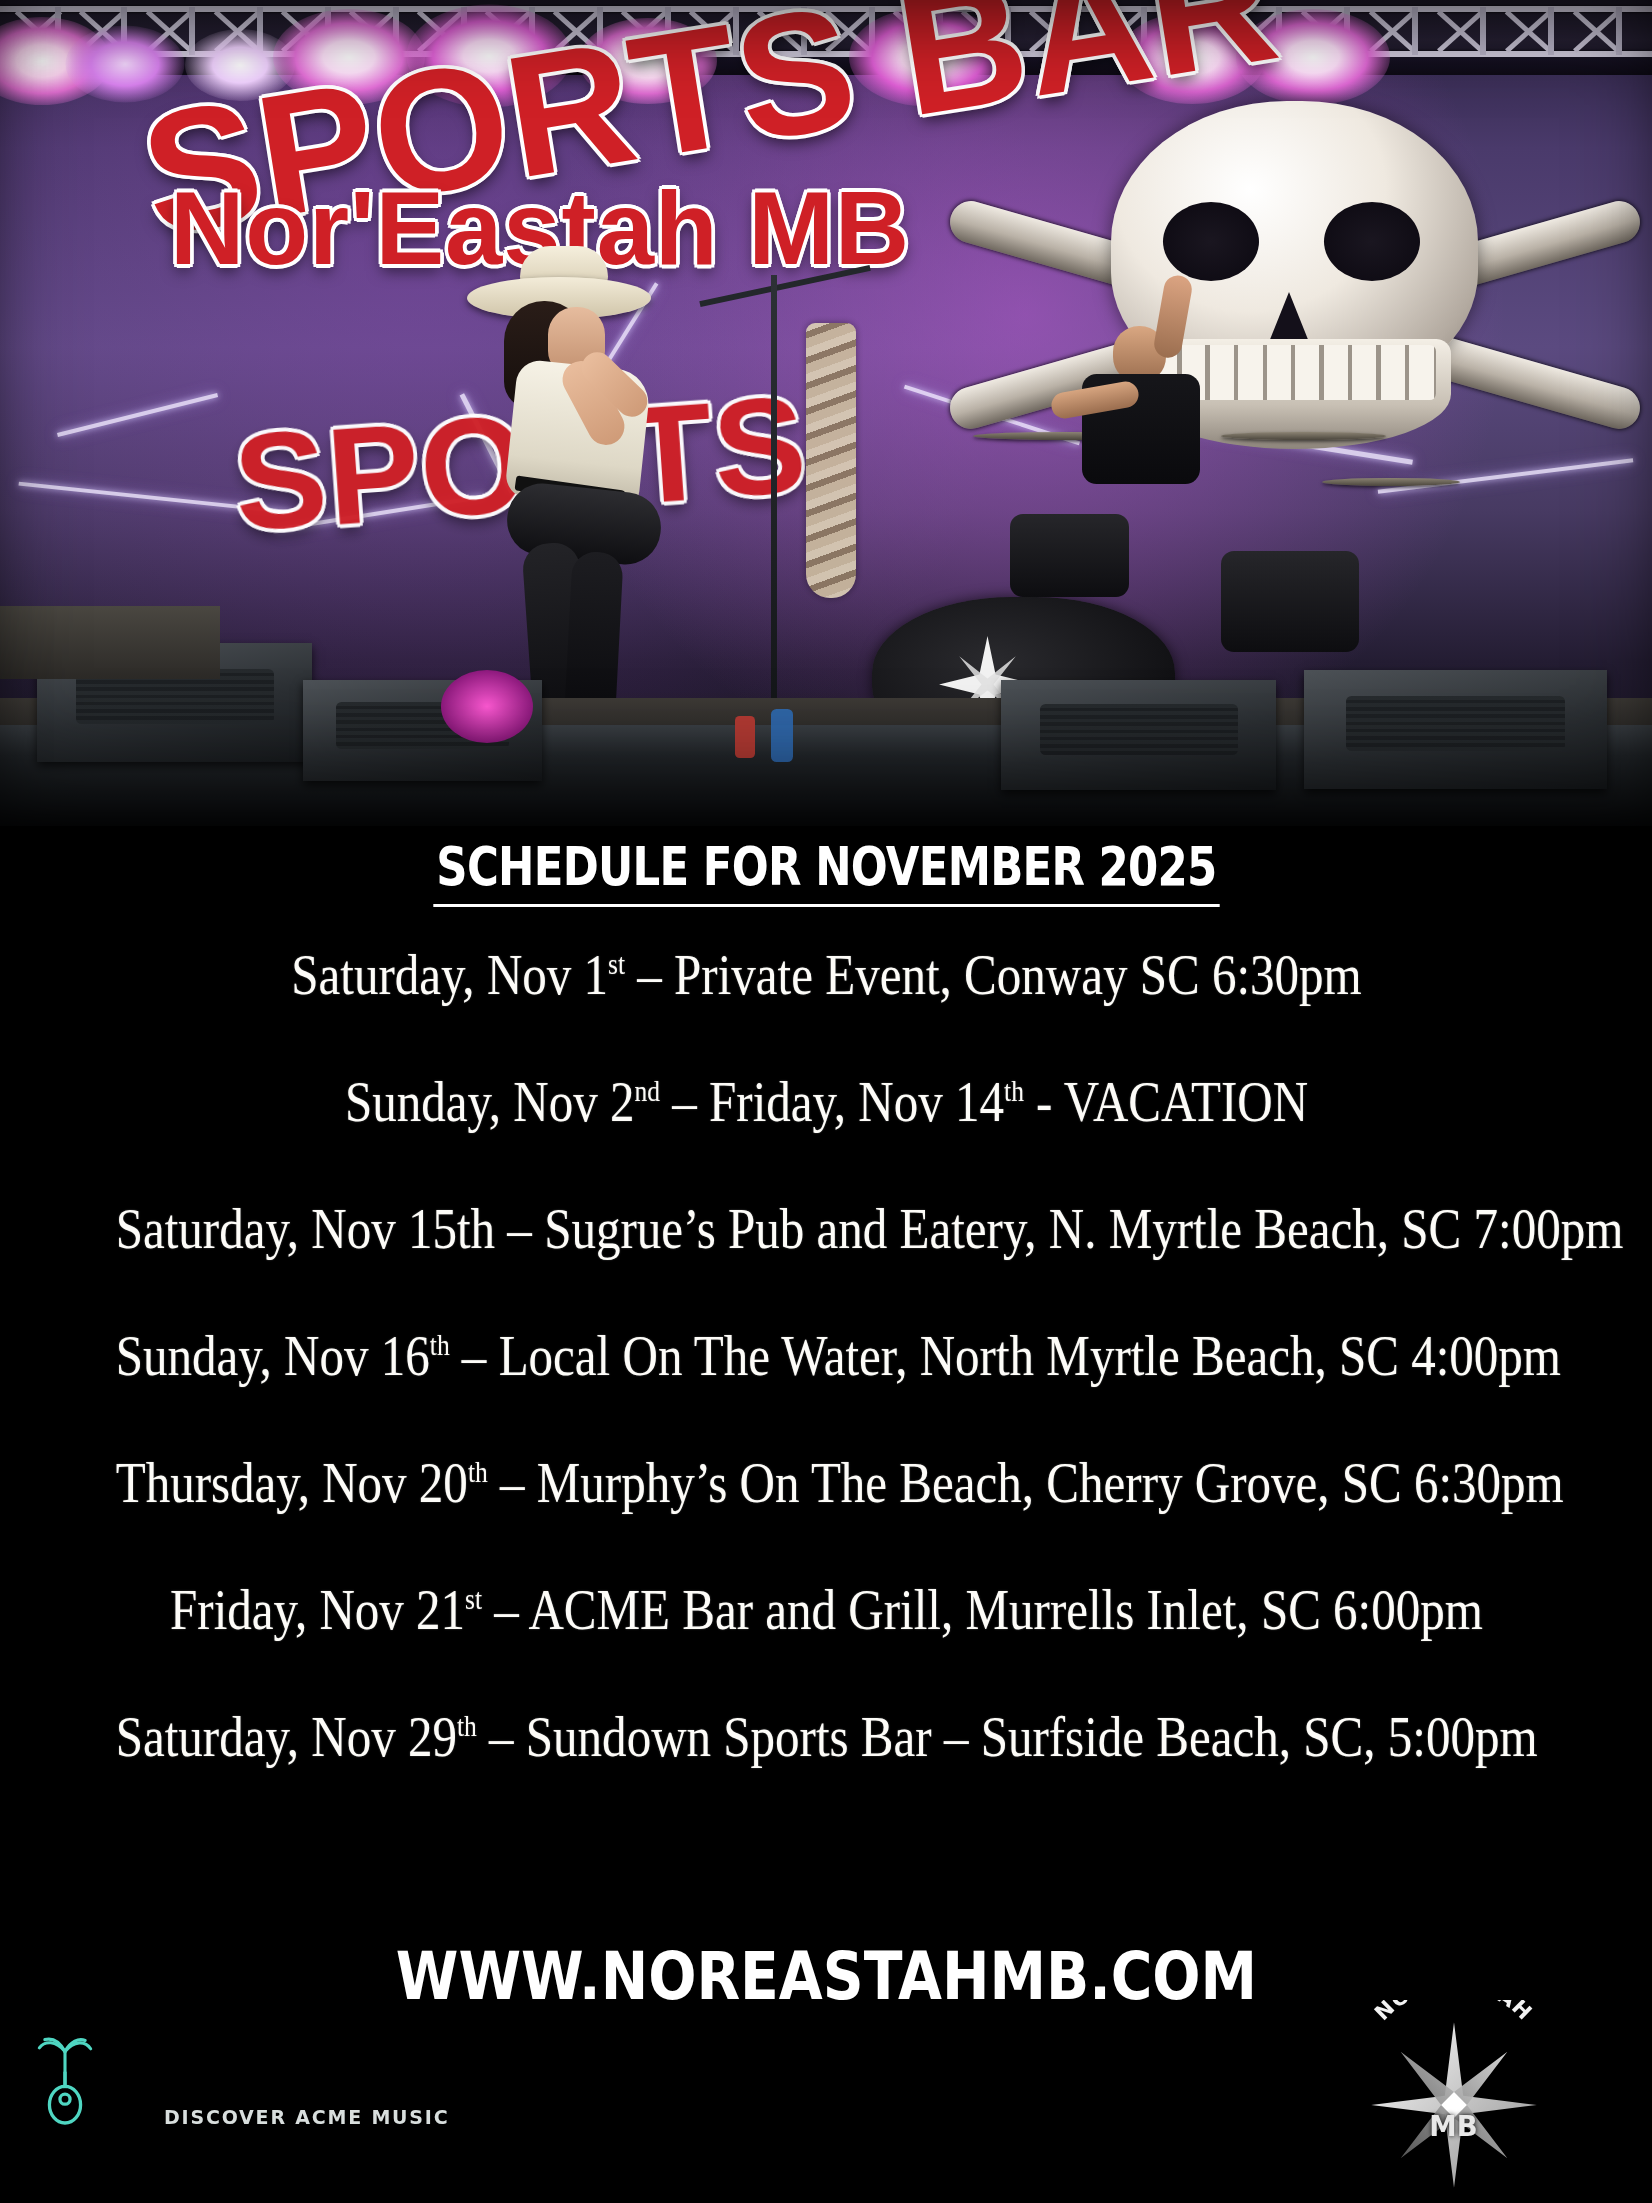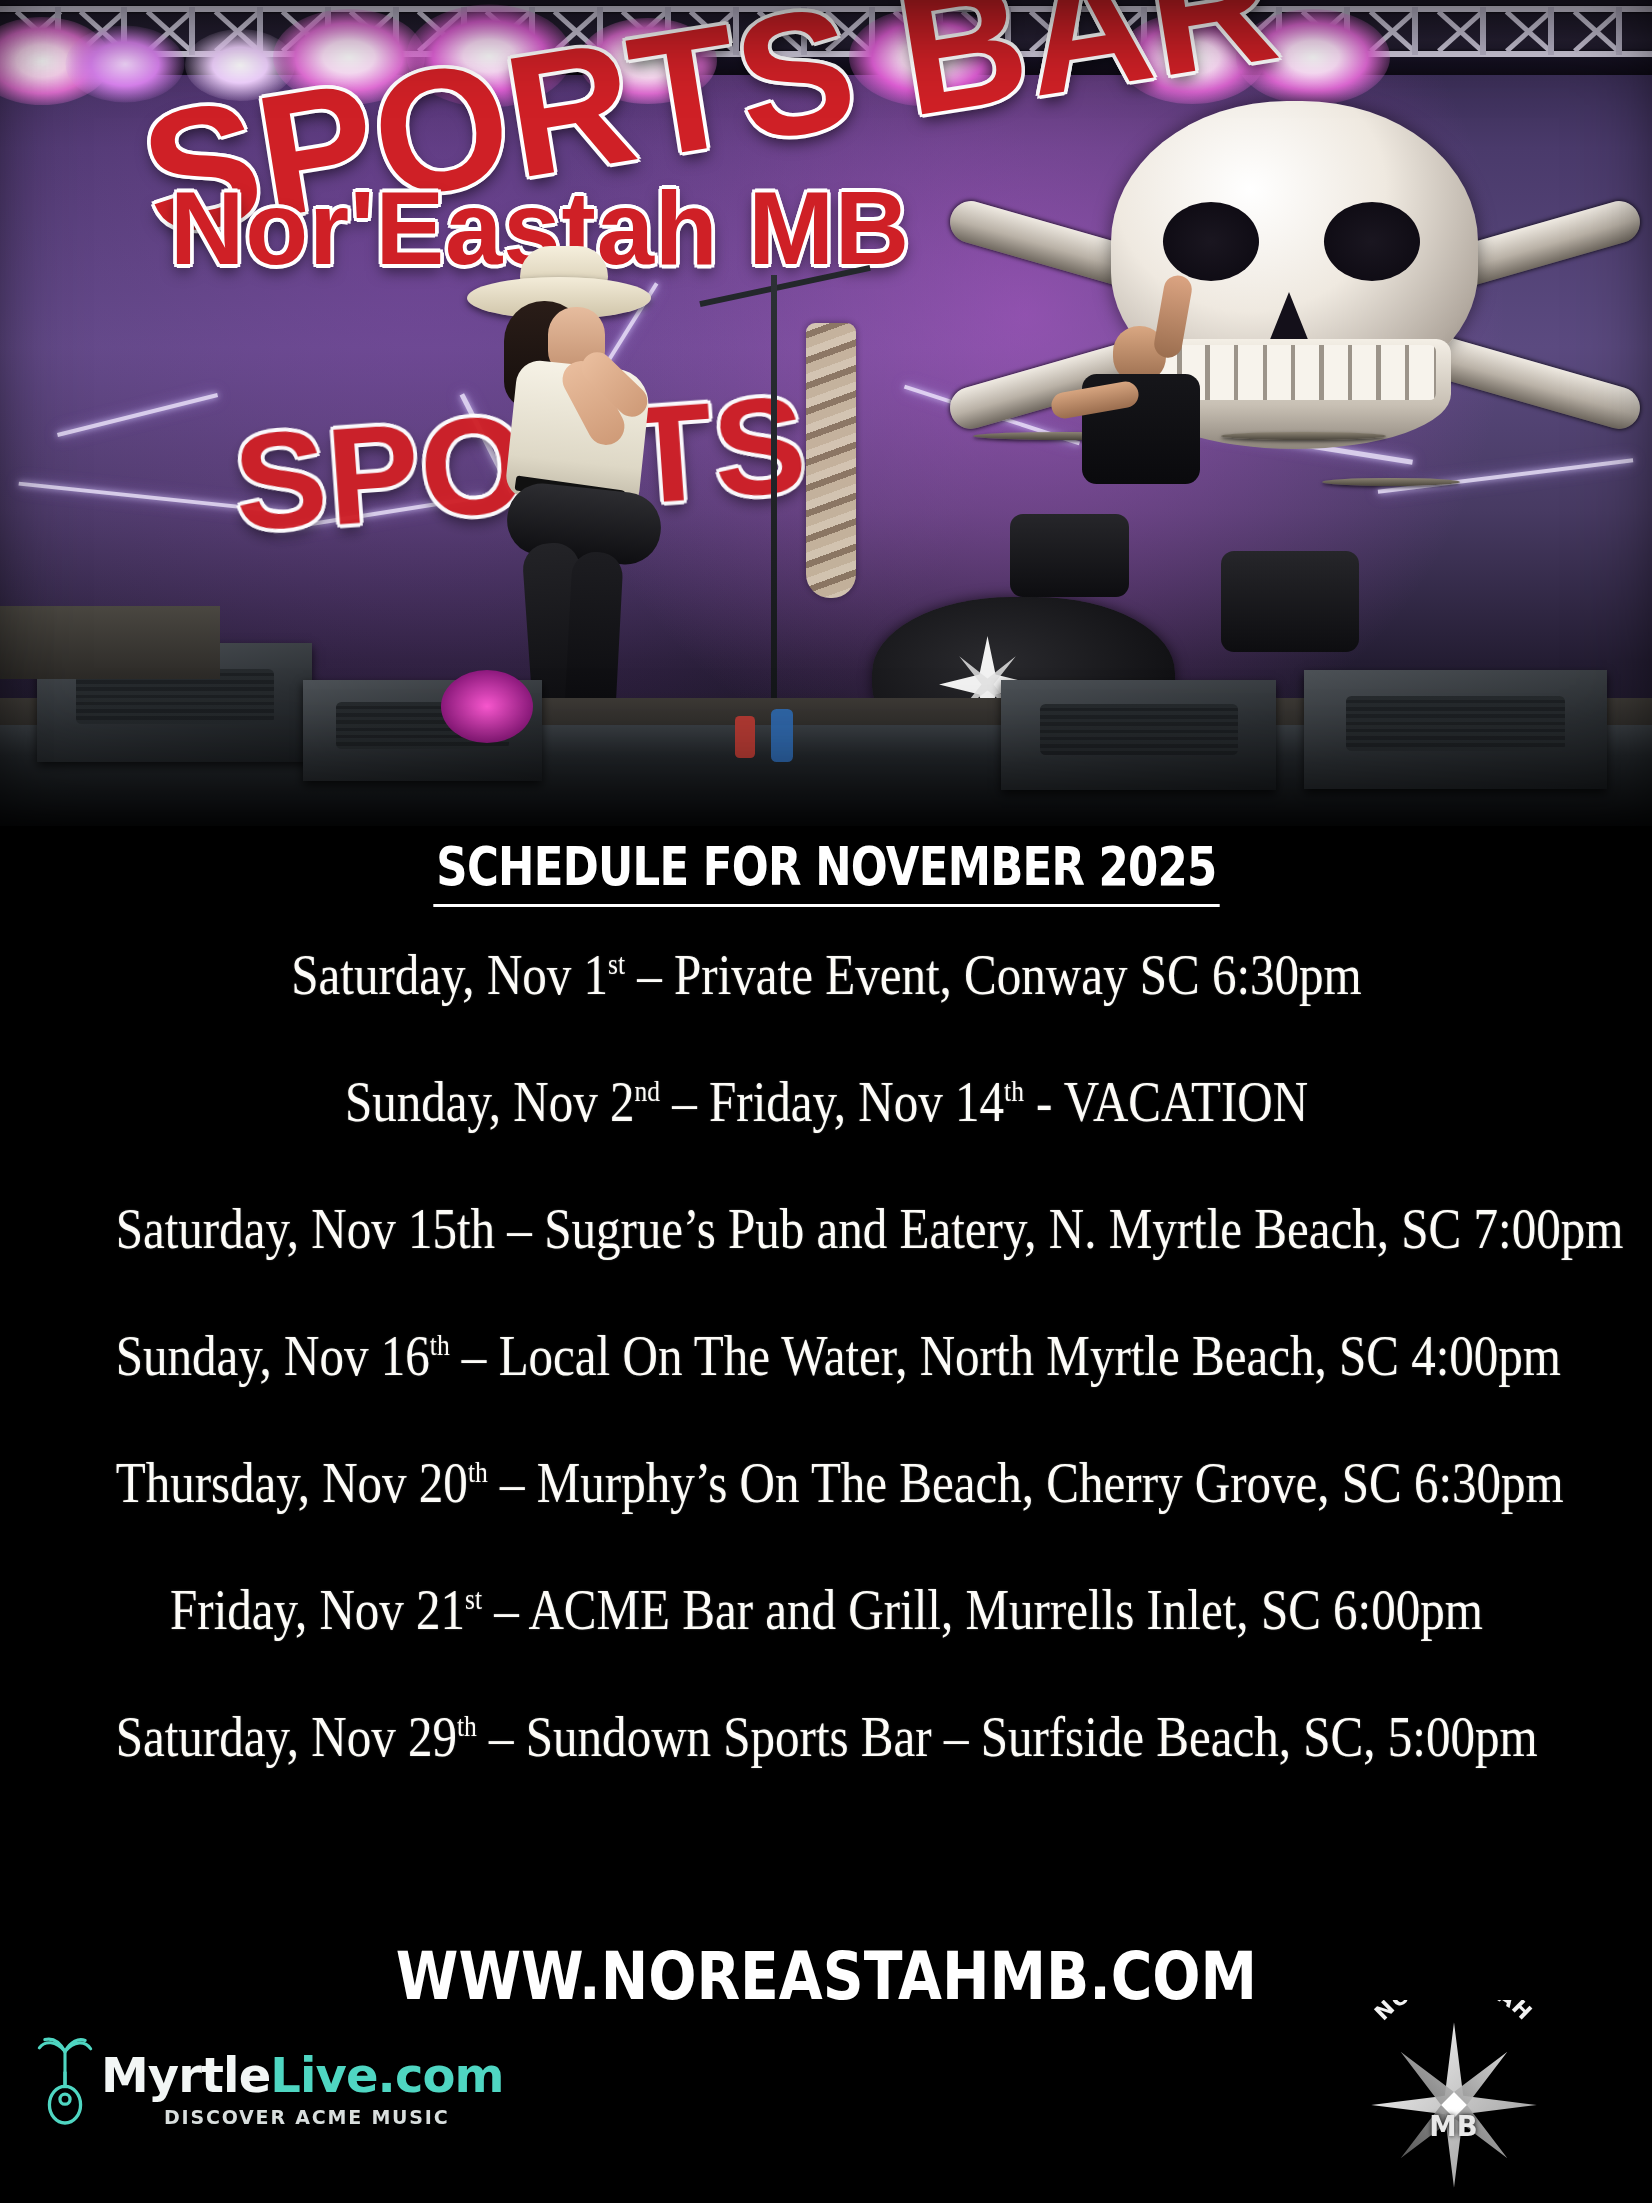--- a/index.html
+++ b/index.html
@@ -350,21 +350,20 @@
         <path d="M36 22 C30 11, 22 7, 14 9"></path>
         <path d="M36 22 C42 11, 51 7, 58 10"></path>
         <path d="M36 22 L36 58"></path>
       </g>
       <g fill="none" stroke="#4fd6c2" stroke-width="3.6">
         <path d="M36 44 L36 62"></path>
         <ellipse cx="36" cy="80" rx="17" ry="20"></ellipse>
         <circle cx="36" cy="74" r="5.5"></circle>
       </g>
     </svg>
-    <div class="name"><span class="w">Myrtle</span><span class="t">Live.com</span></div>
     <div class="tag">DISCOVER ACME MUSIC</div>
   </div>
 
   <div class="nlogo">
     <svg class="arc" viewBox="0 0 230 80">
       <defs>
           <path id="arcpath" d="M16,74 A100,100 0 0 1 214,74"></path>
         </defs>
       <text><textPath href="#arcpath" startOffset="50%" text-anchor="middle">NOR'EASTAH</textPath></text>
     </svg>

